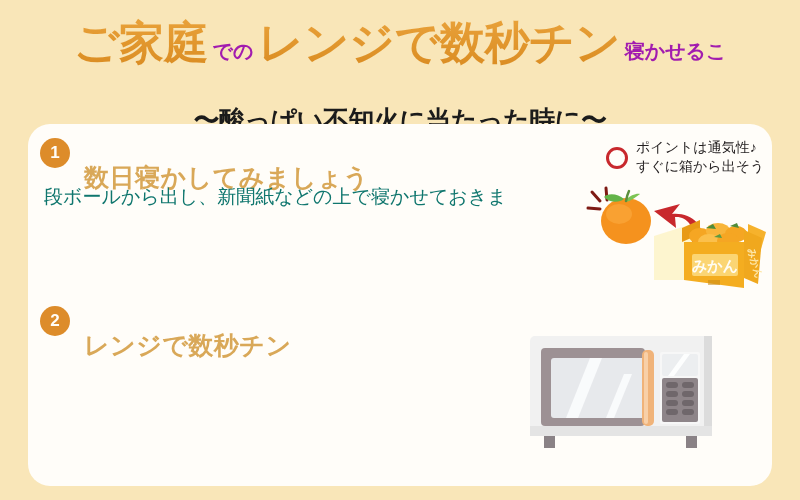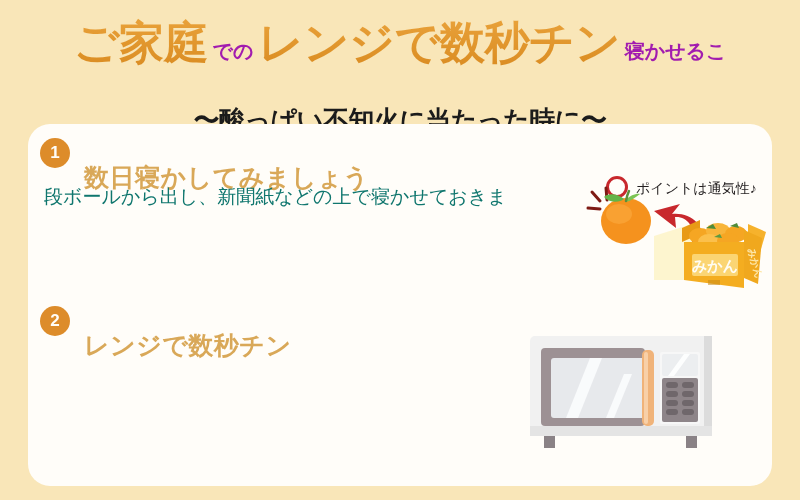--- a/index.html
+++ b/index.html
@@ -66,21 +66,21 @@
   .sec-body{
     margin-top:12px; margin-left:4px;
     font-size:19px; line-height:30px; color:#0f766e;
     letter-spacing:0px;
   }
   .sec-body div{ white-space:nowrap; }
 
   
   #note{
     position:absolute; left:578px; top:14px;
-    display:flex; align-items:flex-end;margin-top:36px;
+    display:flex; align-items:center;
   }
   #note-circle{
     width:22px; height:22px; border-radius:50%;
     border:3px solid #c8282d; flex:0 0 auto; margin-top:2px;
   }
   #note-text{
     margin-left:8px; font-size:14px; line-height:19px;
     color:#231f20; white-space:nowrap;
   }
 
@@ -114,20 +114,21 @@
     </div>
     <div class="sec-body">
       <div>段ボールから出し、新聞紙などの上で寝かせておきま</div>
     </div>
   </div>
 
   <div id="note">
     <div id="note-circle"></div>
     <div id="note-text">
       <div>ポイントは通気性♪</div>
+      <div>すぐに箱から出そう</div>
     </div>
   </div>
 
   <div id="illus-box">
     <svg width="190" height="110" viewBox="0 0 190 110">
 
       <g stroke="#7e1a14" stroke-width="3" stroke-linecap="round">
         <line x1="12" y1="8" x2="20" y2="17"></line>
         <line x1="26" y1="4" x2="27" y2="16"></line>
         <line x1="8" y1="24" x2="20" y2="25"></line>

